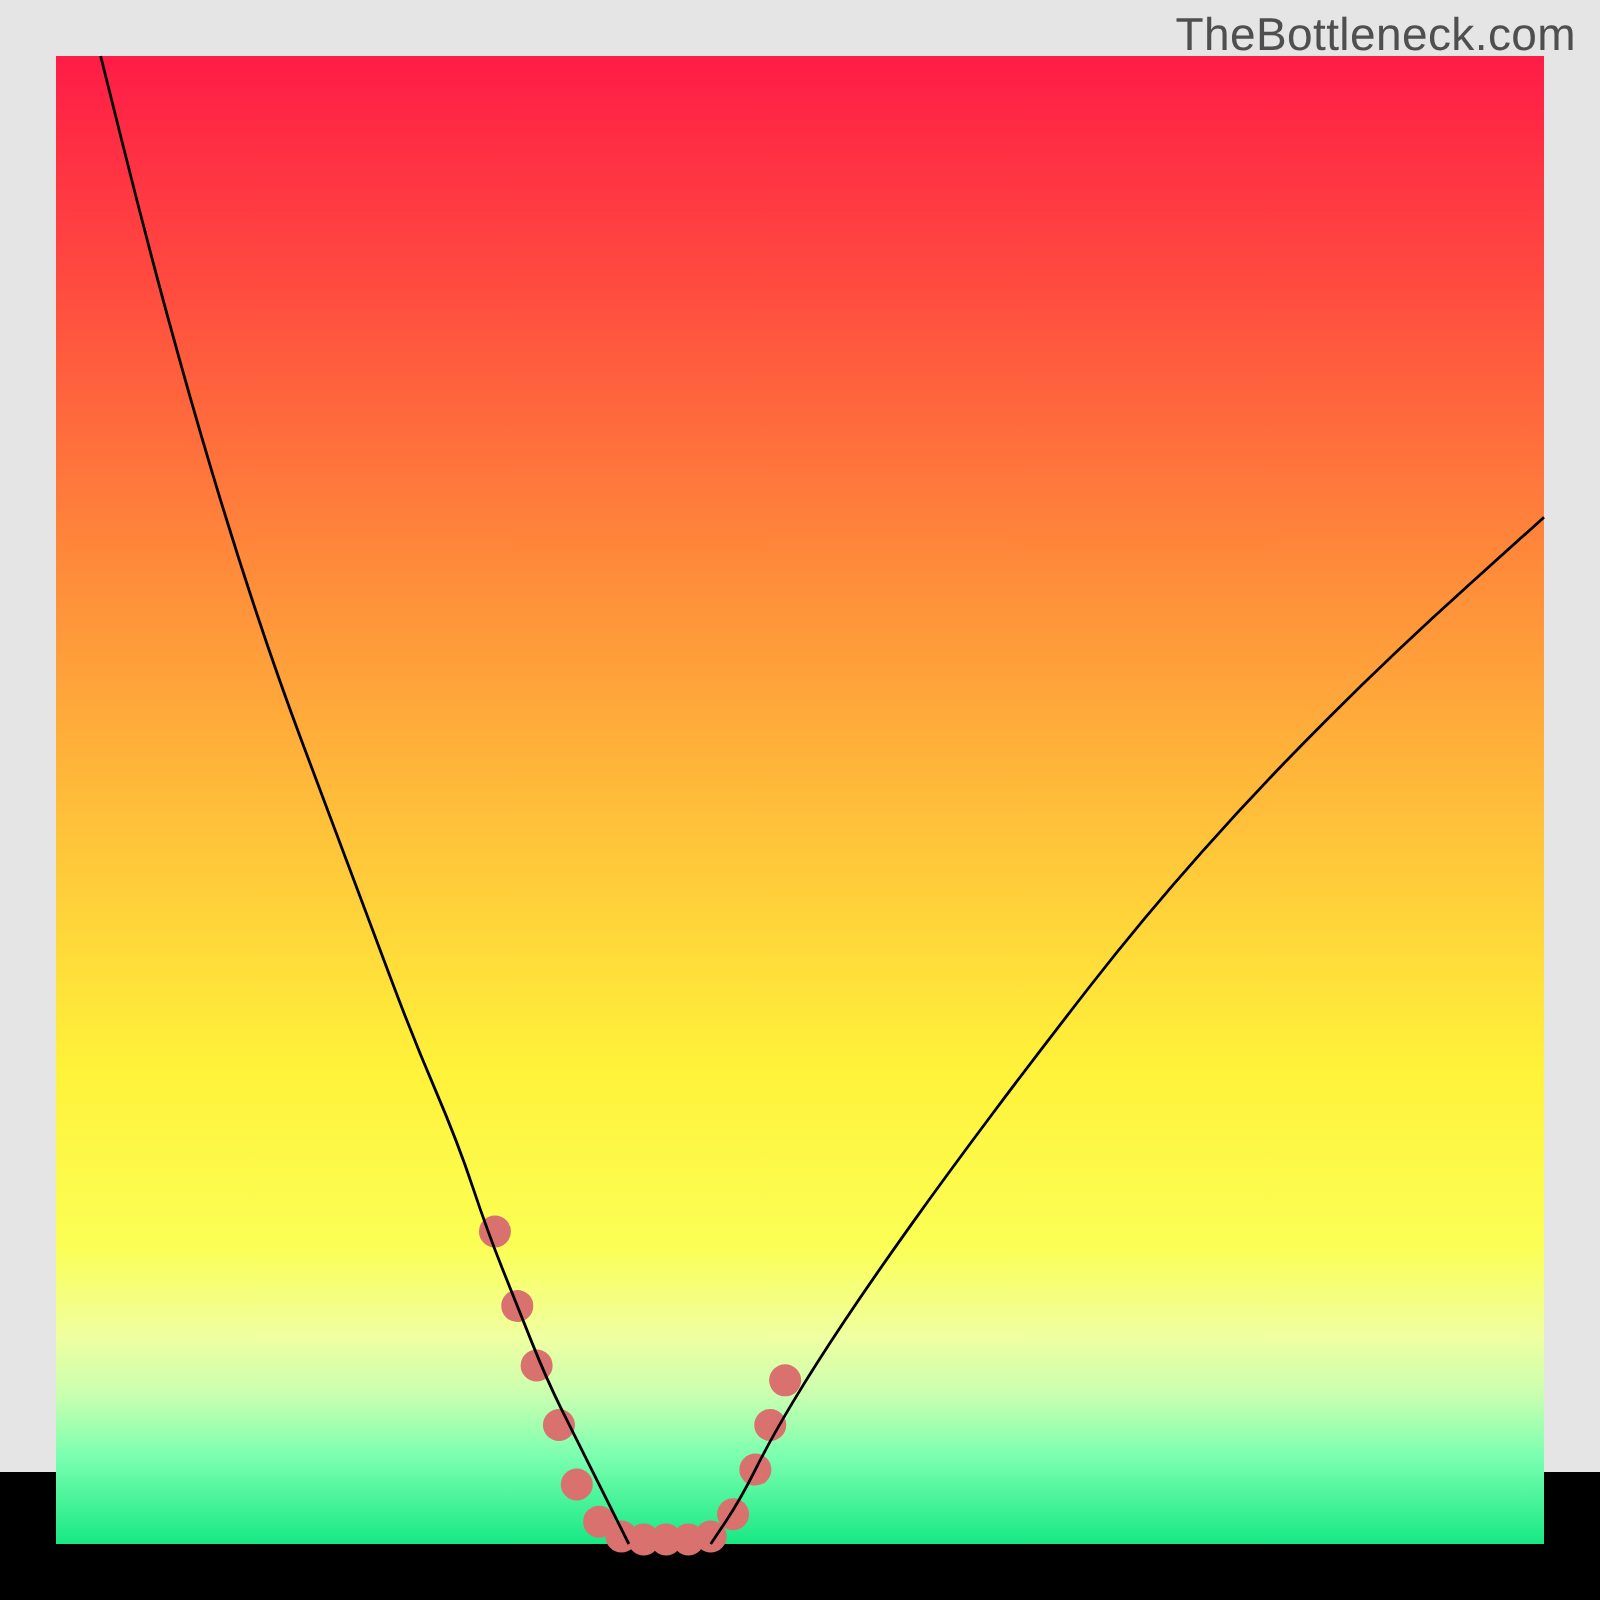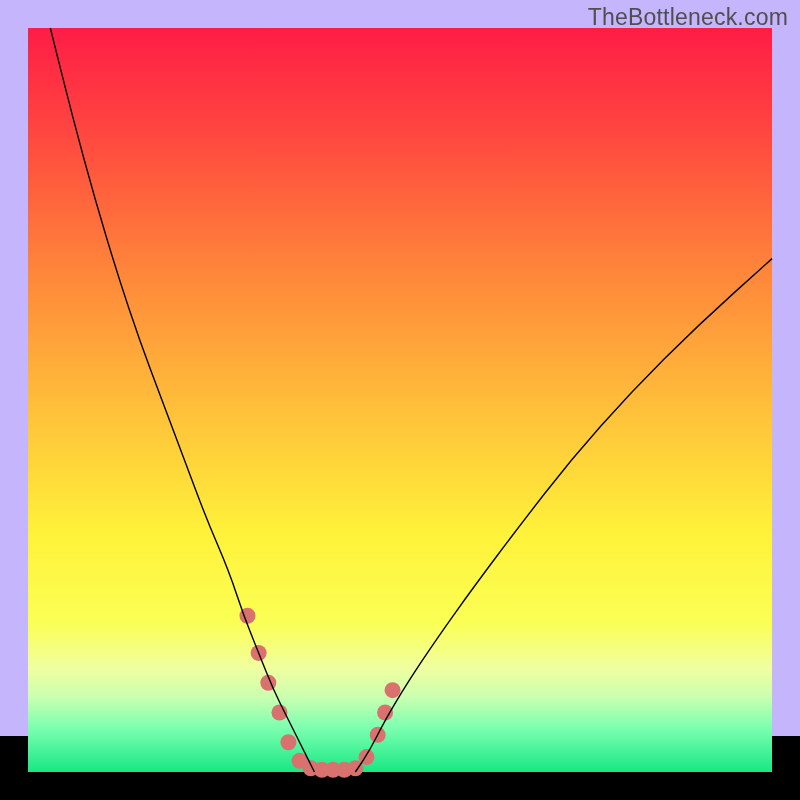--- a/index.html
+++ b/index.html
@@ -10,21 +10,21 @@
     background: #000;
     overflow: hidden;
     font-family: Arial, Helvetica, sans-serif;
   }
   .frame {
     position: absolute;
     top: 0;
     left: 0;
     width: 800px;
     height: 736px;
-    background: #c4b5fd;
+    background: #e5e5e5;
   }
   .plot {
     position: absolute;
     top: 28px;
     left: 28px;
     width: 744px;
     height: 744px;
     
   }
   .watermark {

